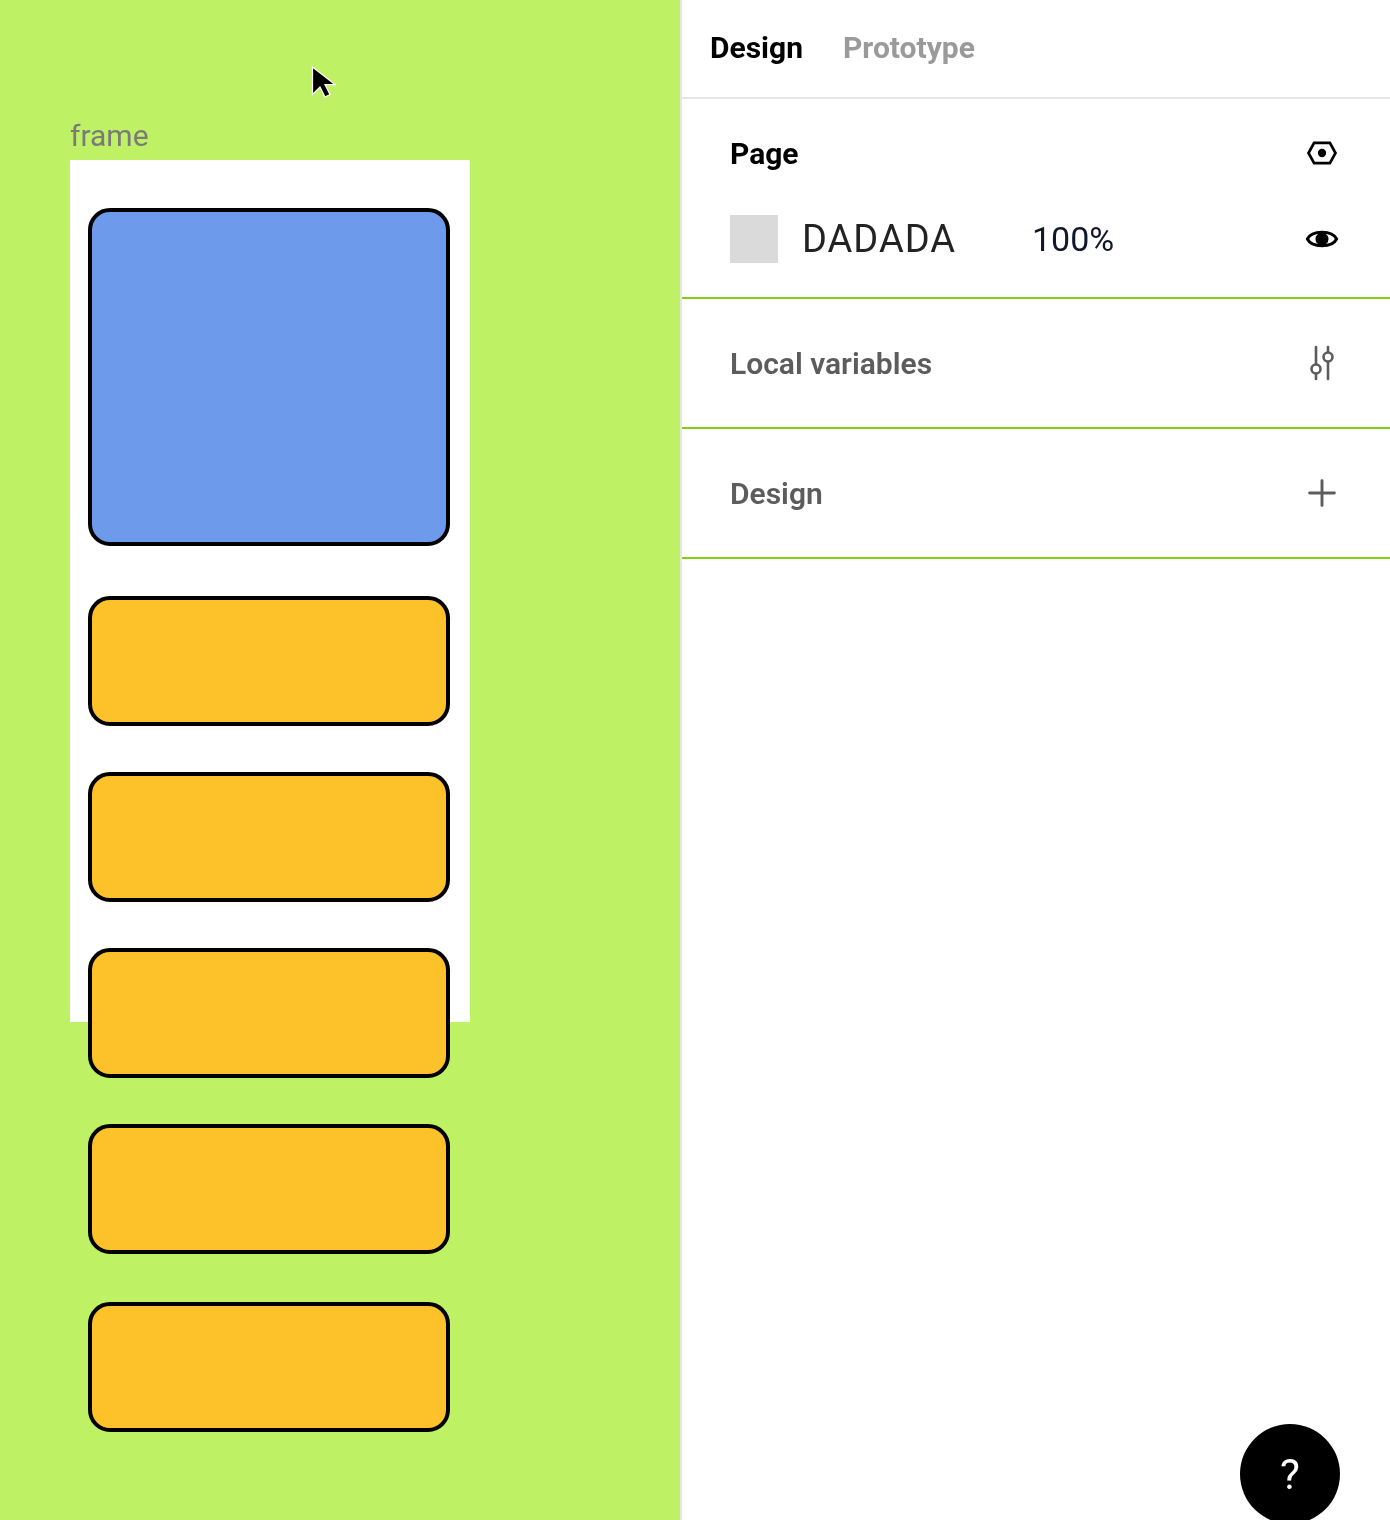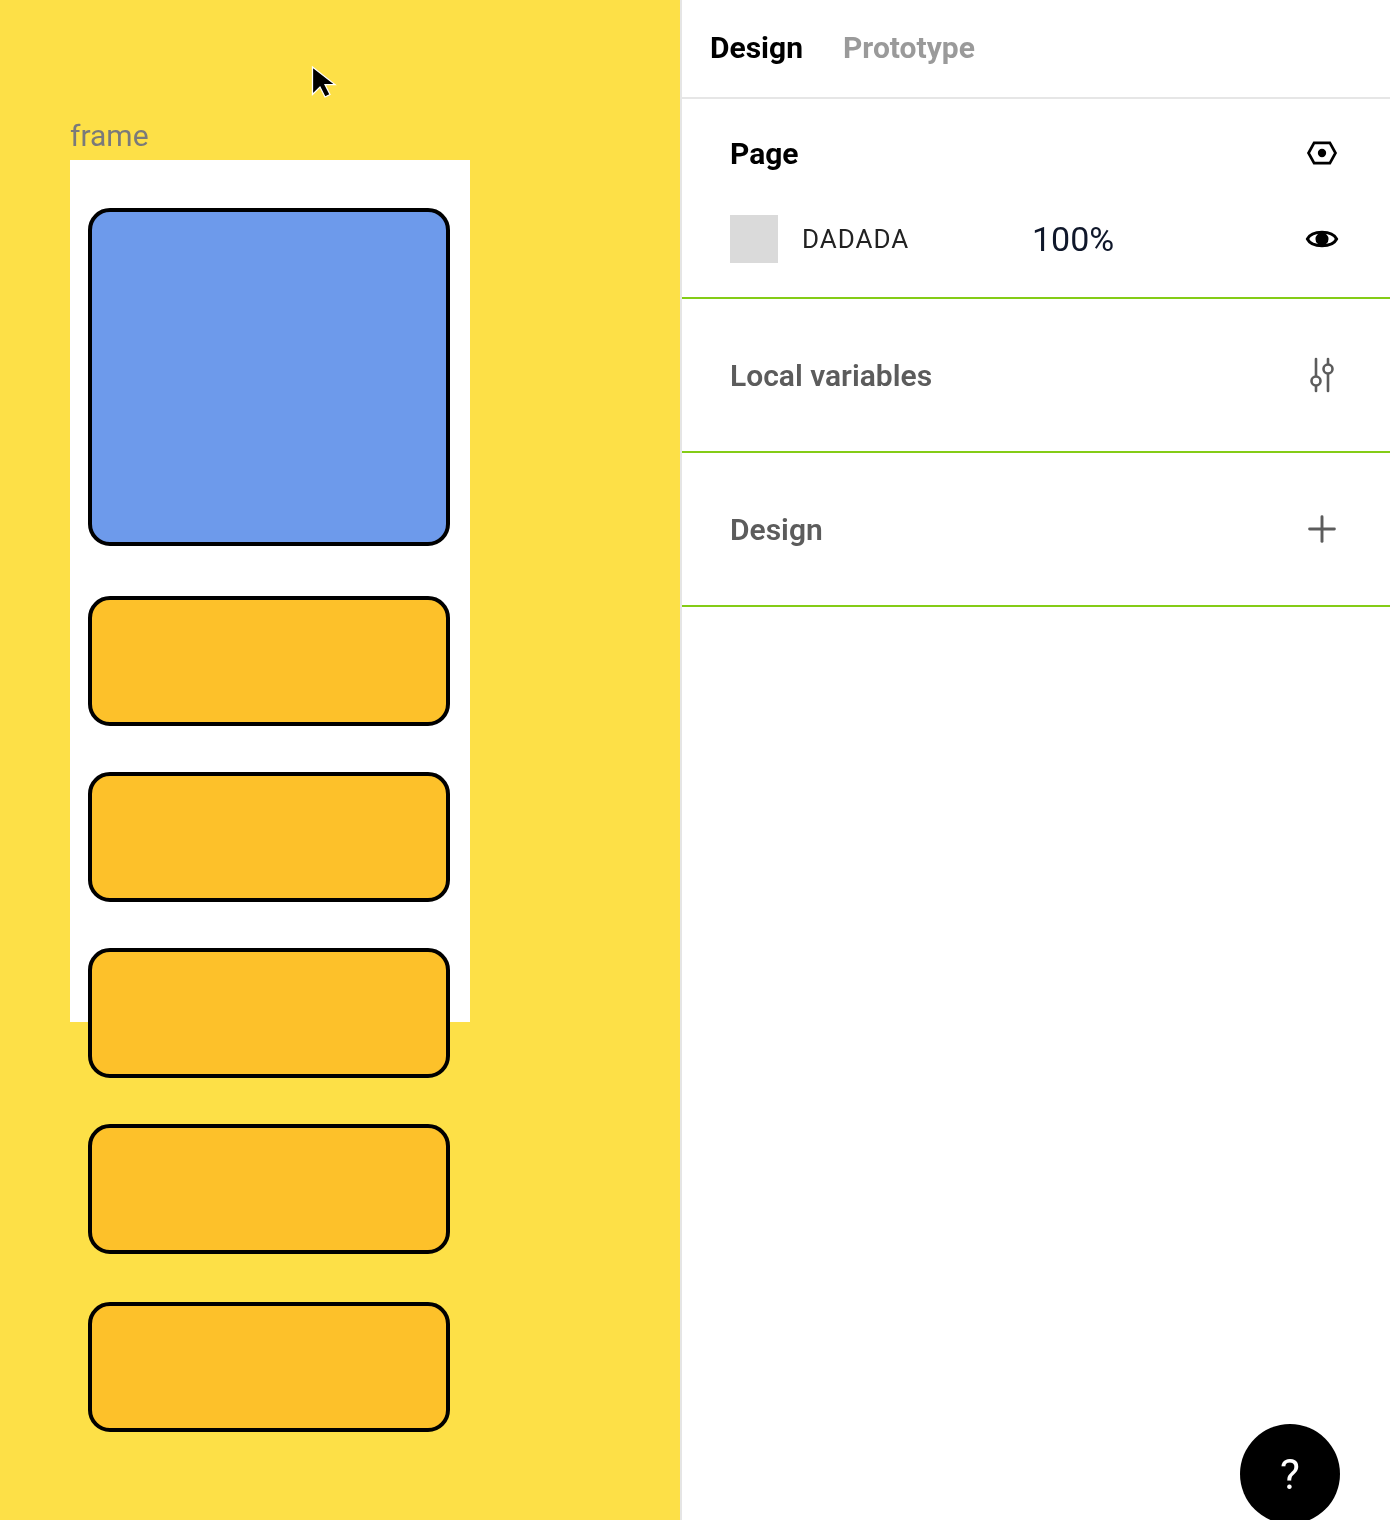--- a/index.html
+++ b/index.html
@@ -15,21 +15,21 @@
   .app {
     display: flex;
     width: 100%;
     height: 100%;
   }
   
   .canvas {
     position: relative;
     width: 682px;
     height: 100%;
-    background: #fde047;
+    background: #bef264;
     border-right: 2px solid #e5e5e5;
     overflow: hidden;
   }
   .frame-label {
     position: absolute;
     left: 70px;
     top: 118px;
     font-size: 30px;
     color: #7a7a7a;
   }
@@ -94,21 +94,21 @@
     align-items: center;
     gap: 24px;
     margin-top: 42px;
   }
   .swatch {
     width: 48px;
     height: 48px;
     background: #dadada;
   }
   .color-hex {
-    font-size: 26px;
+    font-size: 38px;
     color: #222;
     letter-spacing: 1px;
     flex: 0 0 auto;
     width: 200px;
   }
   .color-opacity {
     font-size: 34px;
     color: #0f172a;
     flex: 0 0 auto;
     margin-left: 6px;
@@ -119,21 +119,21 @@
   .icon-btn {
     width: 40px;
     height: 40px;
     display: inline-flex;
     align-items: center;
     justify-content: center;
     cursor: pointer;
     color: #000;
   }
   .icon-btn.muted { color: #5c5c5c; }
-  .section.slim { padding: 56px 48px; }
+  .section.slim { padding: 44px 48px; }
   
   .help-fab {
     position: absolute;
     right: 50px;
     bottom: -4px;
     width: 100px;
     height: 100px;
     border-radius: 50%;
     background: #000;
     color: #fff;

